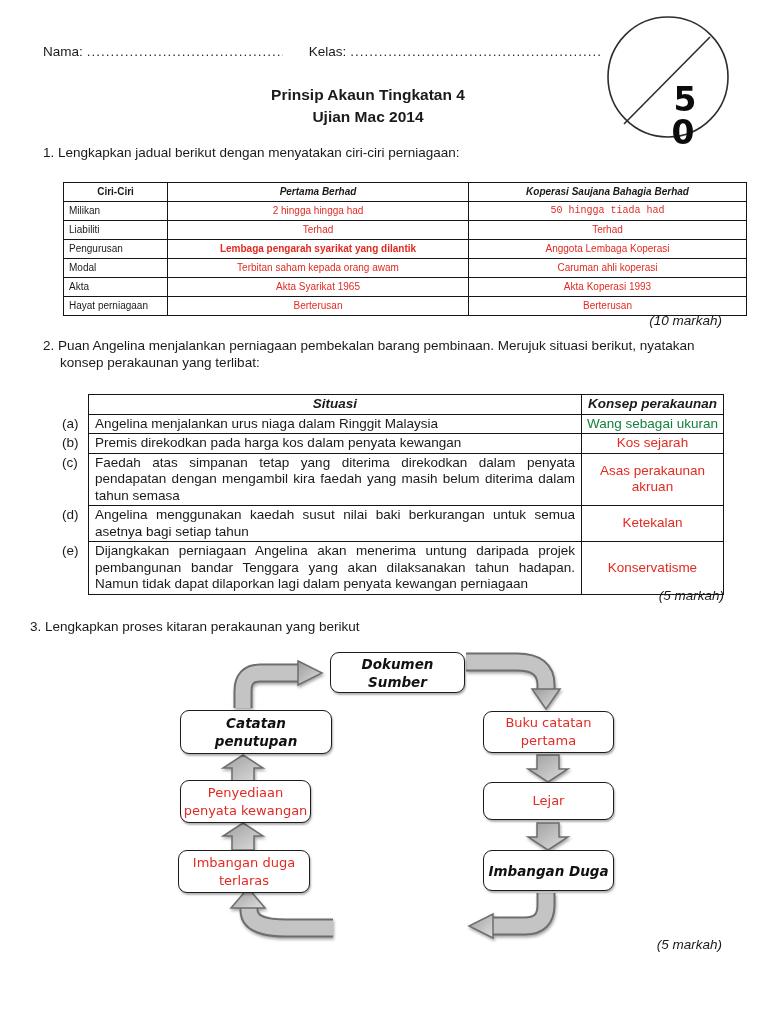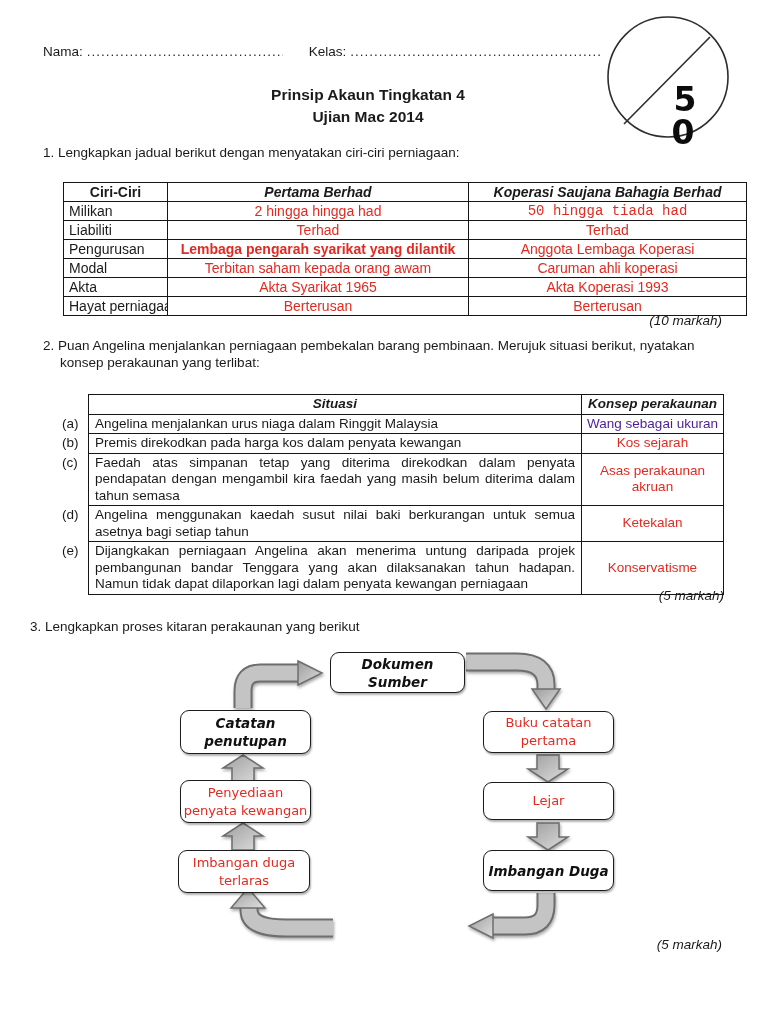--- a/index.html
+++ b/index.html
@@ -17,21 +17,21 @@
   .dots.n2{width:252px;}
   .lbl{margin-right:4px;}
   .gap{display:inline-block;width:26px;}
   .title-wrap{left:0;top:84px;width:736px;text-align:center;font-weight:bold;font-size:15.5px;line-height:22px;}
 
   
   .prompt{font-size:13.5px;}
   .marks{font-size:13.5px;font-style:italic;text-align:right;}
 
   
-  table.t1{border-collapse:collapse;table-layout:fixed;width:659px;font-size:14px;}
+  table.t1{border-collapse:collapse;table-layout:fixed;width:659px;font-size:10px;}
   .t1 th,.t1 td{border:1.5px solid #151515;padding:0 5px;height:18px;line-height:16px;overflow:hidden;white-space:nowrap;}
   .t1 th{font-weight:bold;text-align:center;}
   .t1 th.it{font-style:italic;}
   .t1 td.feat{text-align:left;}
   .t1 td.mid{text-align:center;}
   .c0{width:93px;}.c1{width:290px;margin-top:20px;}.c2{width:267px;}
 
   
   .t2{display:grid;grid-template-columns:28px 494px 142px;font-size:13.5px;}
   .t2 .cell{box-sizing:border-box;}
@@ -126,21 +126,21 @@
 
   <div class="abs prompt" style="left:43px;top:337px;width:695px;padding-left:17px;text-indent:-17px;box-sizing:border-box;line-height:17px;">2. Puan Angelina menjalankan perniagaan pembekalan barang pembinaan. Merujuk situasi berikut, nyatakan konsep perakaunan yang terlibat:</div>
 
   <div class="abs t2" style="left:60px;top:394px;">
     <div class="cell letter"></div>
     <div class="cell sit hdr">Situasi</div>
     <div class="cell kon hdr">Konsep perakaunan</div>
 
     <div class="cell letter">(a)</div>
     <div class="cell sit">Angelina menjalankan urus niaga dalam Ringgit Malaysia</div>
-    <div class="cell kon ans" style="color: #4c1d95;">Wang sebagai ukuran</div>
+    <div class="cell kon ans" style="color: #15803d;">Wang sebagai ukuran</div>
 
     <div class="cell letter">(b)</div>
     <div class="cell sit">Premis direkodkan pada harga kos dalam penyata kewangan</div>
     <div class="cell kon ans" style="color: rgb(225, 43, 34);">Kos sejarah</div>
 
     <div class="cell letter">(c)</div>
     <div class="cell sit">Faedah atas simpanan tetap yang diterima direkodkan dalam penyata pendapatan dengan mengambil kira faedah yang masih belum diterima dalam tahun semasa</div>
     <div class="cell kon ans" style="color: rgb(225, 43, 34);">Asas perakaunan akruan</div>
 
     <div class="cell letter">(d)</div>
@@ -226,21 +226,21 @@
     <div class="node answer ans" style="left: 178px; top: 205px; width: 132px; height: 43px; color: rgb(225, 43, 34);">
       <span>Imbangan duga</span>
       <span>terlaras</span>
     </div>
 
     <div class="node answer ans" style="left: 180px; top: 135px; width: 131px; height: 43px; color: rgb(225, 43, 34);">
       <span>Penyediaan</span>
       <span>penyata kewangan</span>
     </div>
 
-    <div class="node given" style="left:180px;top:65px;width:131px;height:44px;">
+    <div class="node given" style="left:180px;top:65px;width:152px;height:44px;">
       <span>Catatan</span>
       <span>penutupan</span>
     </div>
   </div>
 
   <div class="abs marks" style="top:937px;right:46px;">(5 markah)</div>
 
 </div>
 
 </body></html>

